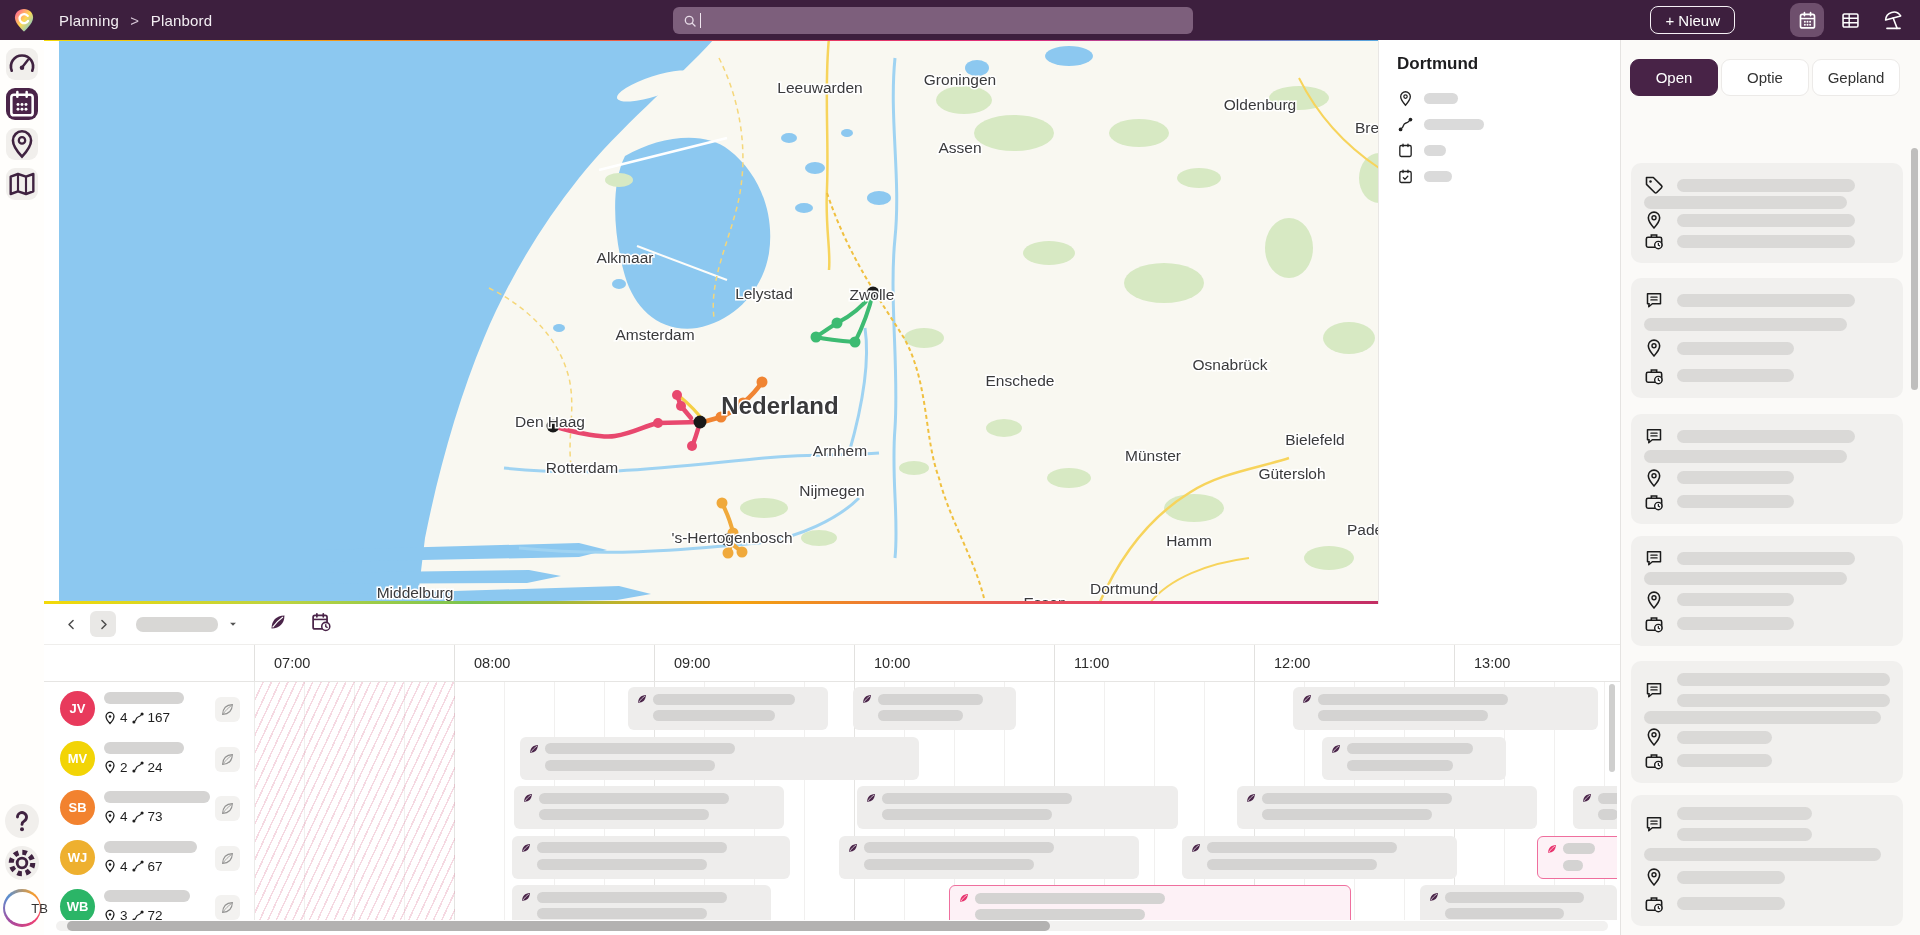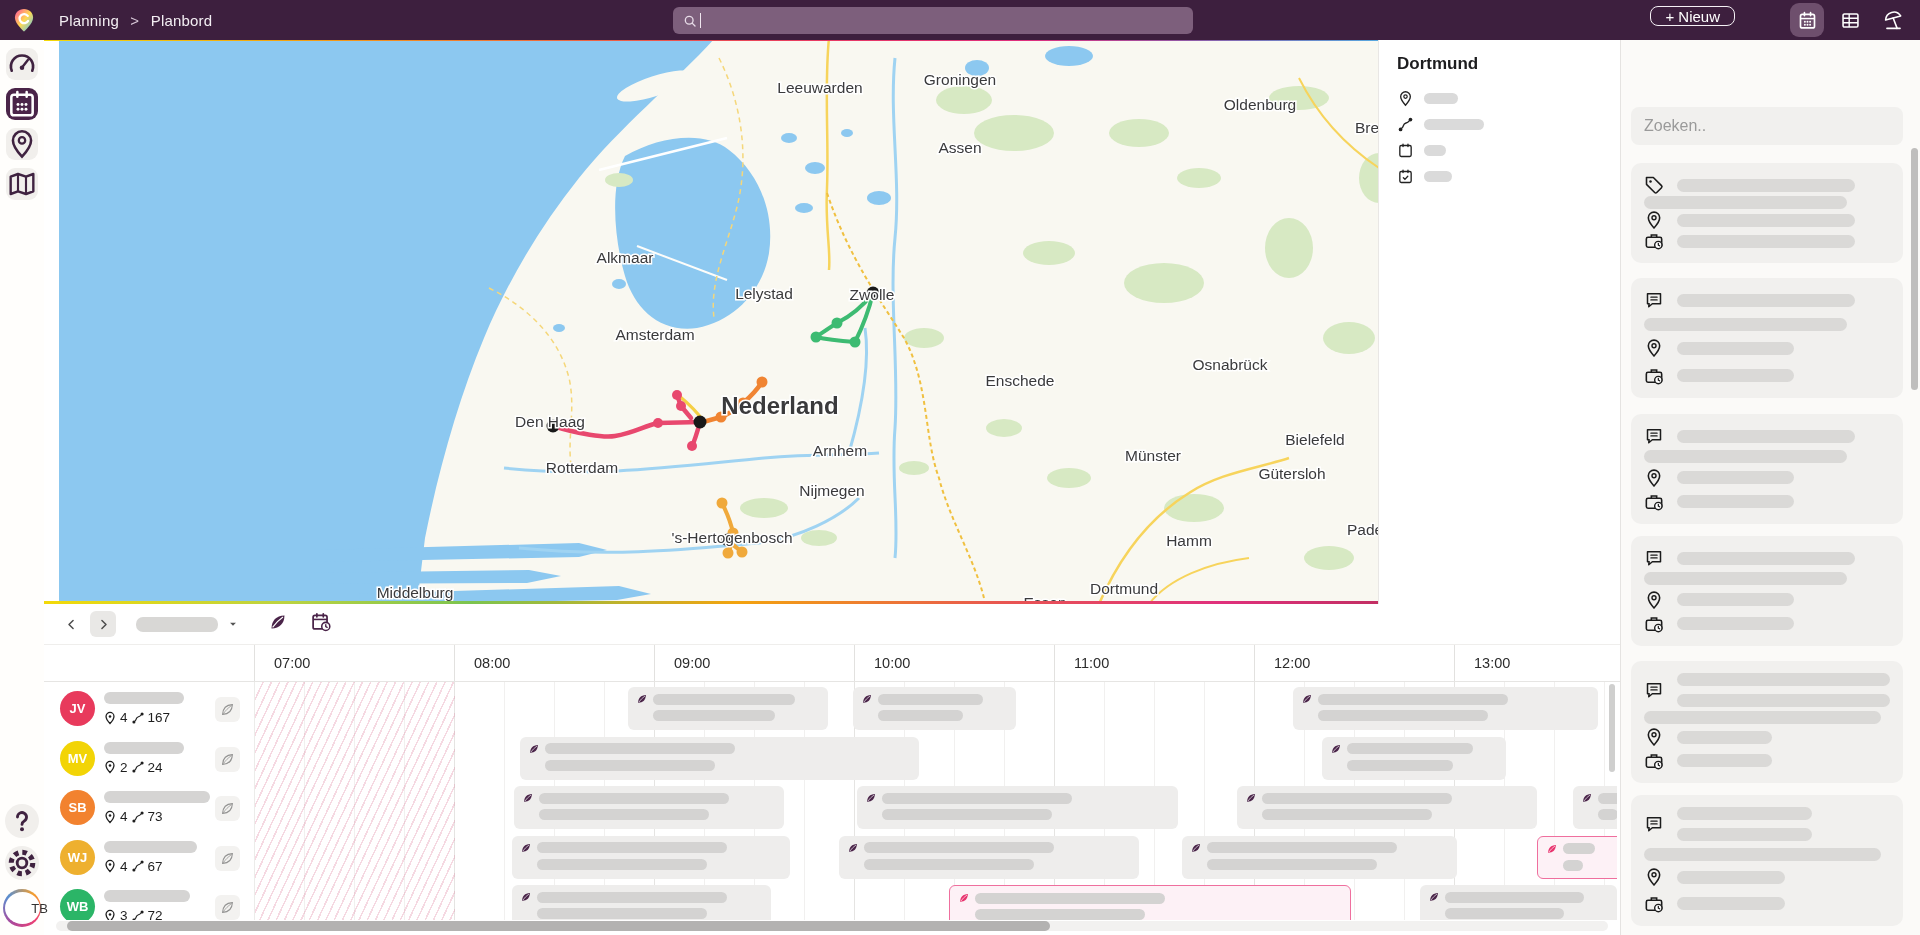--- a/index.html
+++ b/index.html
@@ -13,21 +13,21 @@
     background:#3d1f3e; display:flex; align-items:center; z-index:30; }
   .logo { width:26px; height:26px; margin-left:11px; display:flex; align-items:center; justify-content:center; }
   .breadcrumb { color:#f3eef3; font-size:15px; margin-left:22px; letter-spacing:.2px; }
   .breadcrumb .bc-sep { margin:0 7px; color:#d8c8d8; }
   .tb-search { position:absolute; left:673px; top:7px; width:520px; height:27px;
     background:#7d5f7c; border-radius:6px; display:flex; align-items:center; padding:0 9px; }
   .tb-search .icn { color:#e8dce8; width:16px; height:16px; }
   .tb-search input { flex:1; background:transparent; border:none; outline:none;
     color:#fff; font-size:14px; margin-left:7px; caret-color:#fff; }
   .tb-caret { width:1px; height:15px; background:#efe6ef; margin-left:2px; }
-  .btn-new { position:absolute; right:185px; top:6px; height:20px; padding:0 14px;
+  .btn-new { position:absolute; right:185px; top:6px; height:28px; padding:0 14px;
     background:transparent; border:1.5px solid #f5f0f5; border-radius:8px;
     color:#fff; font-size:15px; font-family:inherit; cursor:pointer;margin-left:18px; }
   .tb-icons { position:absolute; right:10px; top:0; height:40px; display:flex; align-items:center; gap:9px; }
   .tb-ic { width:34px; height:34px; border-radius:9px; display:flex; align-items:center;
     justify-content:center; color:#fff; cursor:pointer; }
   .tb-ic.active { background:#6e4f6d; }
   .tb-ic svg { width:21px; height:21px; }
 
   
   .leftbar { position:absolute; left:0; top:40px; width:44px; height:895px; background:#fffefc; z-index:25; }
@@ -456,21 +456,25 @@
             <path d="M8.5 3v3.5M15.5 3v3.5" stroke="currentColor" stroke-width="1.9" stroke-linecap="round"></path>
             <path d="M9 13.8l2.2 2.2 4-4.4" fill="none" stroke="currentColor" stroke-width="1.9" stroke-linecap="round"></path>
           </svg>
         </span>
         <span class="skl" style="width:28px"></span>
       </div>
     </div>
 </div>
 
 <div class="rpanel">
-  <input class="rsearch" placeholder="Zoeken.." style="">
+  <div class="rtabs">
+    <div class="rtab active">Open</div>
+    <div class="rtab">Optie</div>
+    <div class="rtab">Gepland</div>
+  </div>
   <div class="rcards" id="rcards">
       <div class="rcard" style="top:0px;height:100px">
     <div class="crow">
           <span class="icn">
             <svg viewBox="0 0 24 24">
               <path d="M3 3h8.2L21 12.8a1.8 1.8 0 0 1 0 2.5l-5.7 5.7a1.8 1.8 0 0 1-2.5 0L3 11.2z" fill="none" stroke="currentColor" stroke-width="1.9" stroke-linejoin="round"></path>
               <circle cx="7.8" cy="7.8" r="1.5" fill="currentColor"></circle>
             </svg>
           </span>
           <span class="pills">

